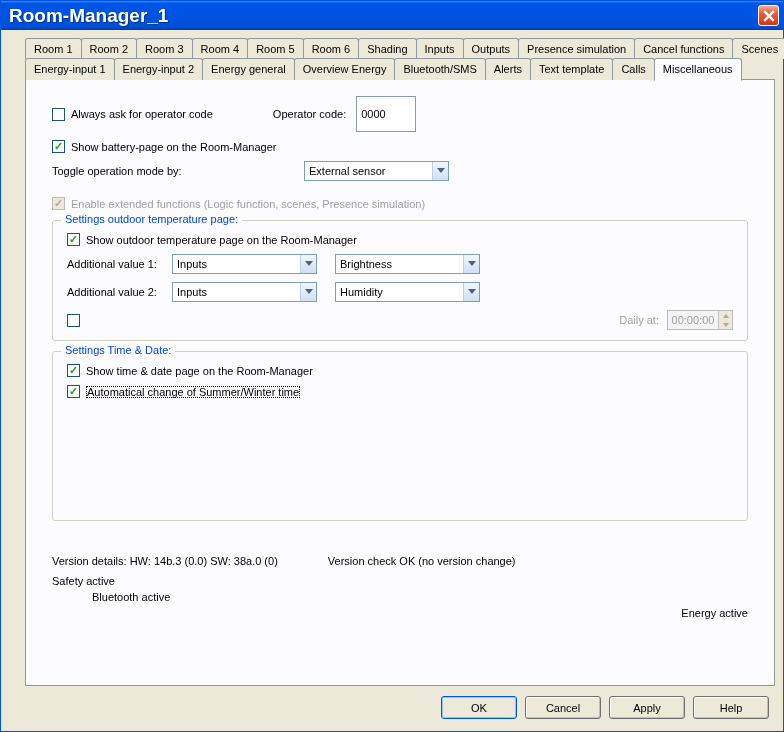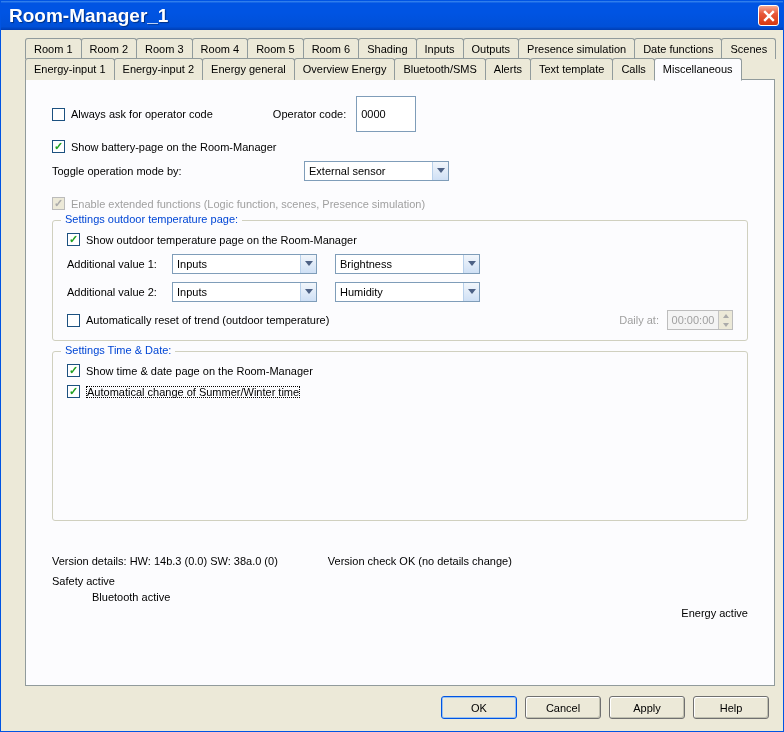--- a/index.html
+++ b/index.html
@@ -193,21 +193,21 @@
           <div class="tab">Room 1</div>
           <div class="tab">Room 2</div>
           <div class="tab">Room 3</div>
           <div class="tab">Room 4</div>
           <div class="tab">Room 5</div>
           <div class="tab">Room 6</div>
           <div class="tab">Shading</div>
           <div class="tab">Inputs</div>
           <div class="tab">Outputs</div>
           <div class="tab">Presence simulation</div>
-          <div class="tab">Date functions</div>
+          <div class="tab">Cancel functions</div>
           <div class="tab">Scenes</div>
         </div>
       <div class="tabrow" id="tabrow2">
           <div class="tab">Energy-input 1</div>
           <div class="tab">Energy-input 2</div>
           <div class="tab">Energy general</div>
           <div class="tab">Overview Energy</div>
           <div class="tab">Bluetooth/SMS</div>
           <div class="tab">Alerts</div>
           <div class="tab">Text template</div>
@@ -300,21 +300,20 @@
             <div class="combo-btn">
                 <svg viewBox="0 0 8 6">
                   <path d="M0 0 L8 0 L4 5 Z" fill="#4d6185"></path>
                 </svg>
               </div>
           </div>
         </div>
 
         <div class="row" style="margin-bottom:0">
           <span class="checkbox"></span>
-          <span class="label">Automatically reset of trend (outdoor temperature)</span>
           <span style="flex:1"></span>
           <span class="label disabled" style="margin-right:8px">Daily at:</span>
           <div class="spinner">
             <input disabled="" value="00:00:00" style="">
             <div class="spinner-btns">
               <div>
                   <svg width="6" height="4" viewBox="0 0 6 4">
                     <path d="M0 4 L6 4 L3 0 Z" fill="#aaa"></path>
                   </svg>
                 </div>
@@ -342,21 +341,21 @@
               <span class="mark">✓</span>
             </span>
           <span class="label dotted">Automatical change of Summer/Winter time</span>
         </div>
       </div>
 
       <div style="margin-top:34px">
         <div class="row">
           <span class="label">Version details:   HW: 14b.3 (0.0)   SW: 38a.0 (0)</span>
           <span style="width:50px"></span>
-          <span class="label">Version check OK (no details change)</span>
+          <span class="label">Version check OK (no version change)</span>
         </div>
         <div id="status-lines" style="margin-top:6px">
             <div class="label" style="margin-bottom: 4px;">Safety active</div>
             <div class="label" style="margin-bottom: 4px; padding-left: 40px;">Bluetooth active</div>
             <div class="label" style="margin-bottom: 4px; text-align: right;">Energy active</div>
           </div>
       </div>
 
     </div>
 

